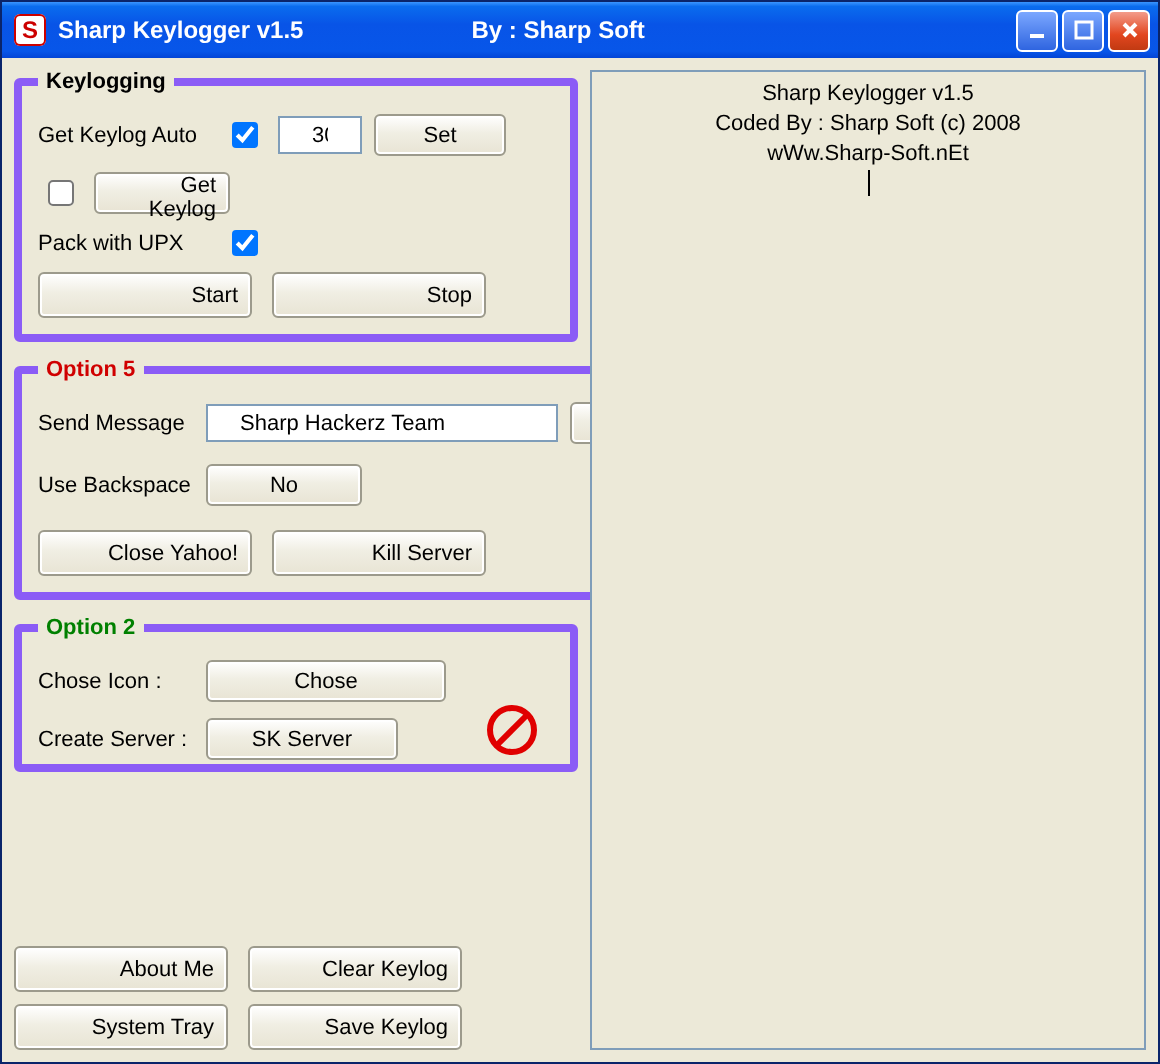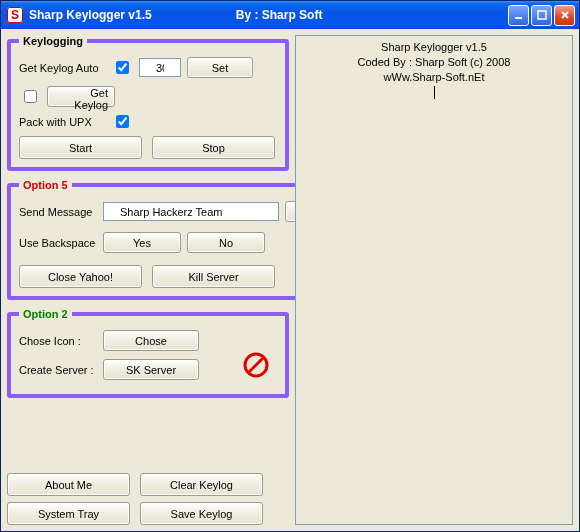--- a/index.html
+++ b/index.html
@@ -140,21 +140,21 @@
     font-family: inherit;
     font-size: 11px;
     height: 21px;
     background: linear-gradient(to bottom,#ffffff,#f0eee3 45%,#e8e4d4);
     border: 1px solid #9c9a8c;
     border-radius: 3px;
     cursor: pointer;
     padding: 0 6px;
     box-shadow: inset 0 0 0 1px #fff;
   }
-  .btn.half { width: 123px; height: 23px; }
+  .btn.half { width: 107px; height: 23px; text-align: right; }
   .btn.small { width: 66px; }
   .btn.med { width: 68px; text-align: right; }
   .pairrow { display: flex; gap: 10px; }
   .no-icon {
     width: 30px; height: 30px;
     position: absolute;
     right: 14px;
     top: 30px;
   }
   .bottom-btns {
@@ -236,36 +236,35 @@
         <legend class="legend-red">Option 5</legend>
 
         <div class="row">
           <span class="lbl2">Send Message</span>
           <input type="text" style="flex: 1 1 0%;" value="Sharp Hackerz Team">
           <button class="btn small">Send</button>
         </div>
 
         <div class="row" style="margin-top:10px;">
           <span class="lbl2">Use Backspace</span>
-          <button class="btn" style="width:78px">Yes</button>
           <button class="btn" style="width:78px">No</button>
         </div>
 
         <div class="pairrow" style="margin-top:12px;">
           <button class="btn half">Close Yahoo!</button>
           <button class="btn half">Kill Server</button>
         </div>
       </fieldset>
 
-      <fieldset style="position:relative;padding-bottom:14px;">
+      <fieldset style="position:relative;padding-bottom:2px;">
         <legend class="legend-green">Option 2</legend>
 
         <div class="row">
           <span class="lbl2">Chose Icon :</span>
-          <button class="btn" style="width:96px">Chose</button>
+          <button class="btn" style="width:120px">Chose</button>
         </div>
         <div class="row" style="margin-bottom:0;">
           <span class="lbl2">Create Server :</span>
           <button class="btn" style="width:96px">SK Server</button>
         </div>
 
         <div class="no-icon">
           <svg viewBox="0 0 30 30">
             <circle cx="15" cy="15" r="11" fill="none" stroke="#e00000" stroke-width="3"></circle>
             <line x1="7" y1="23" x2="23" y2="7" stroke="#e00000" stroke-width="3"></line>

